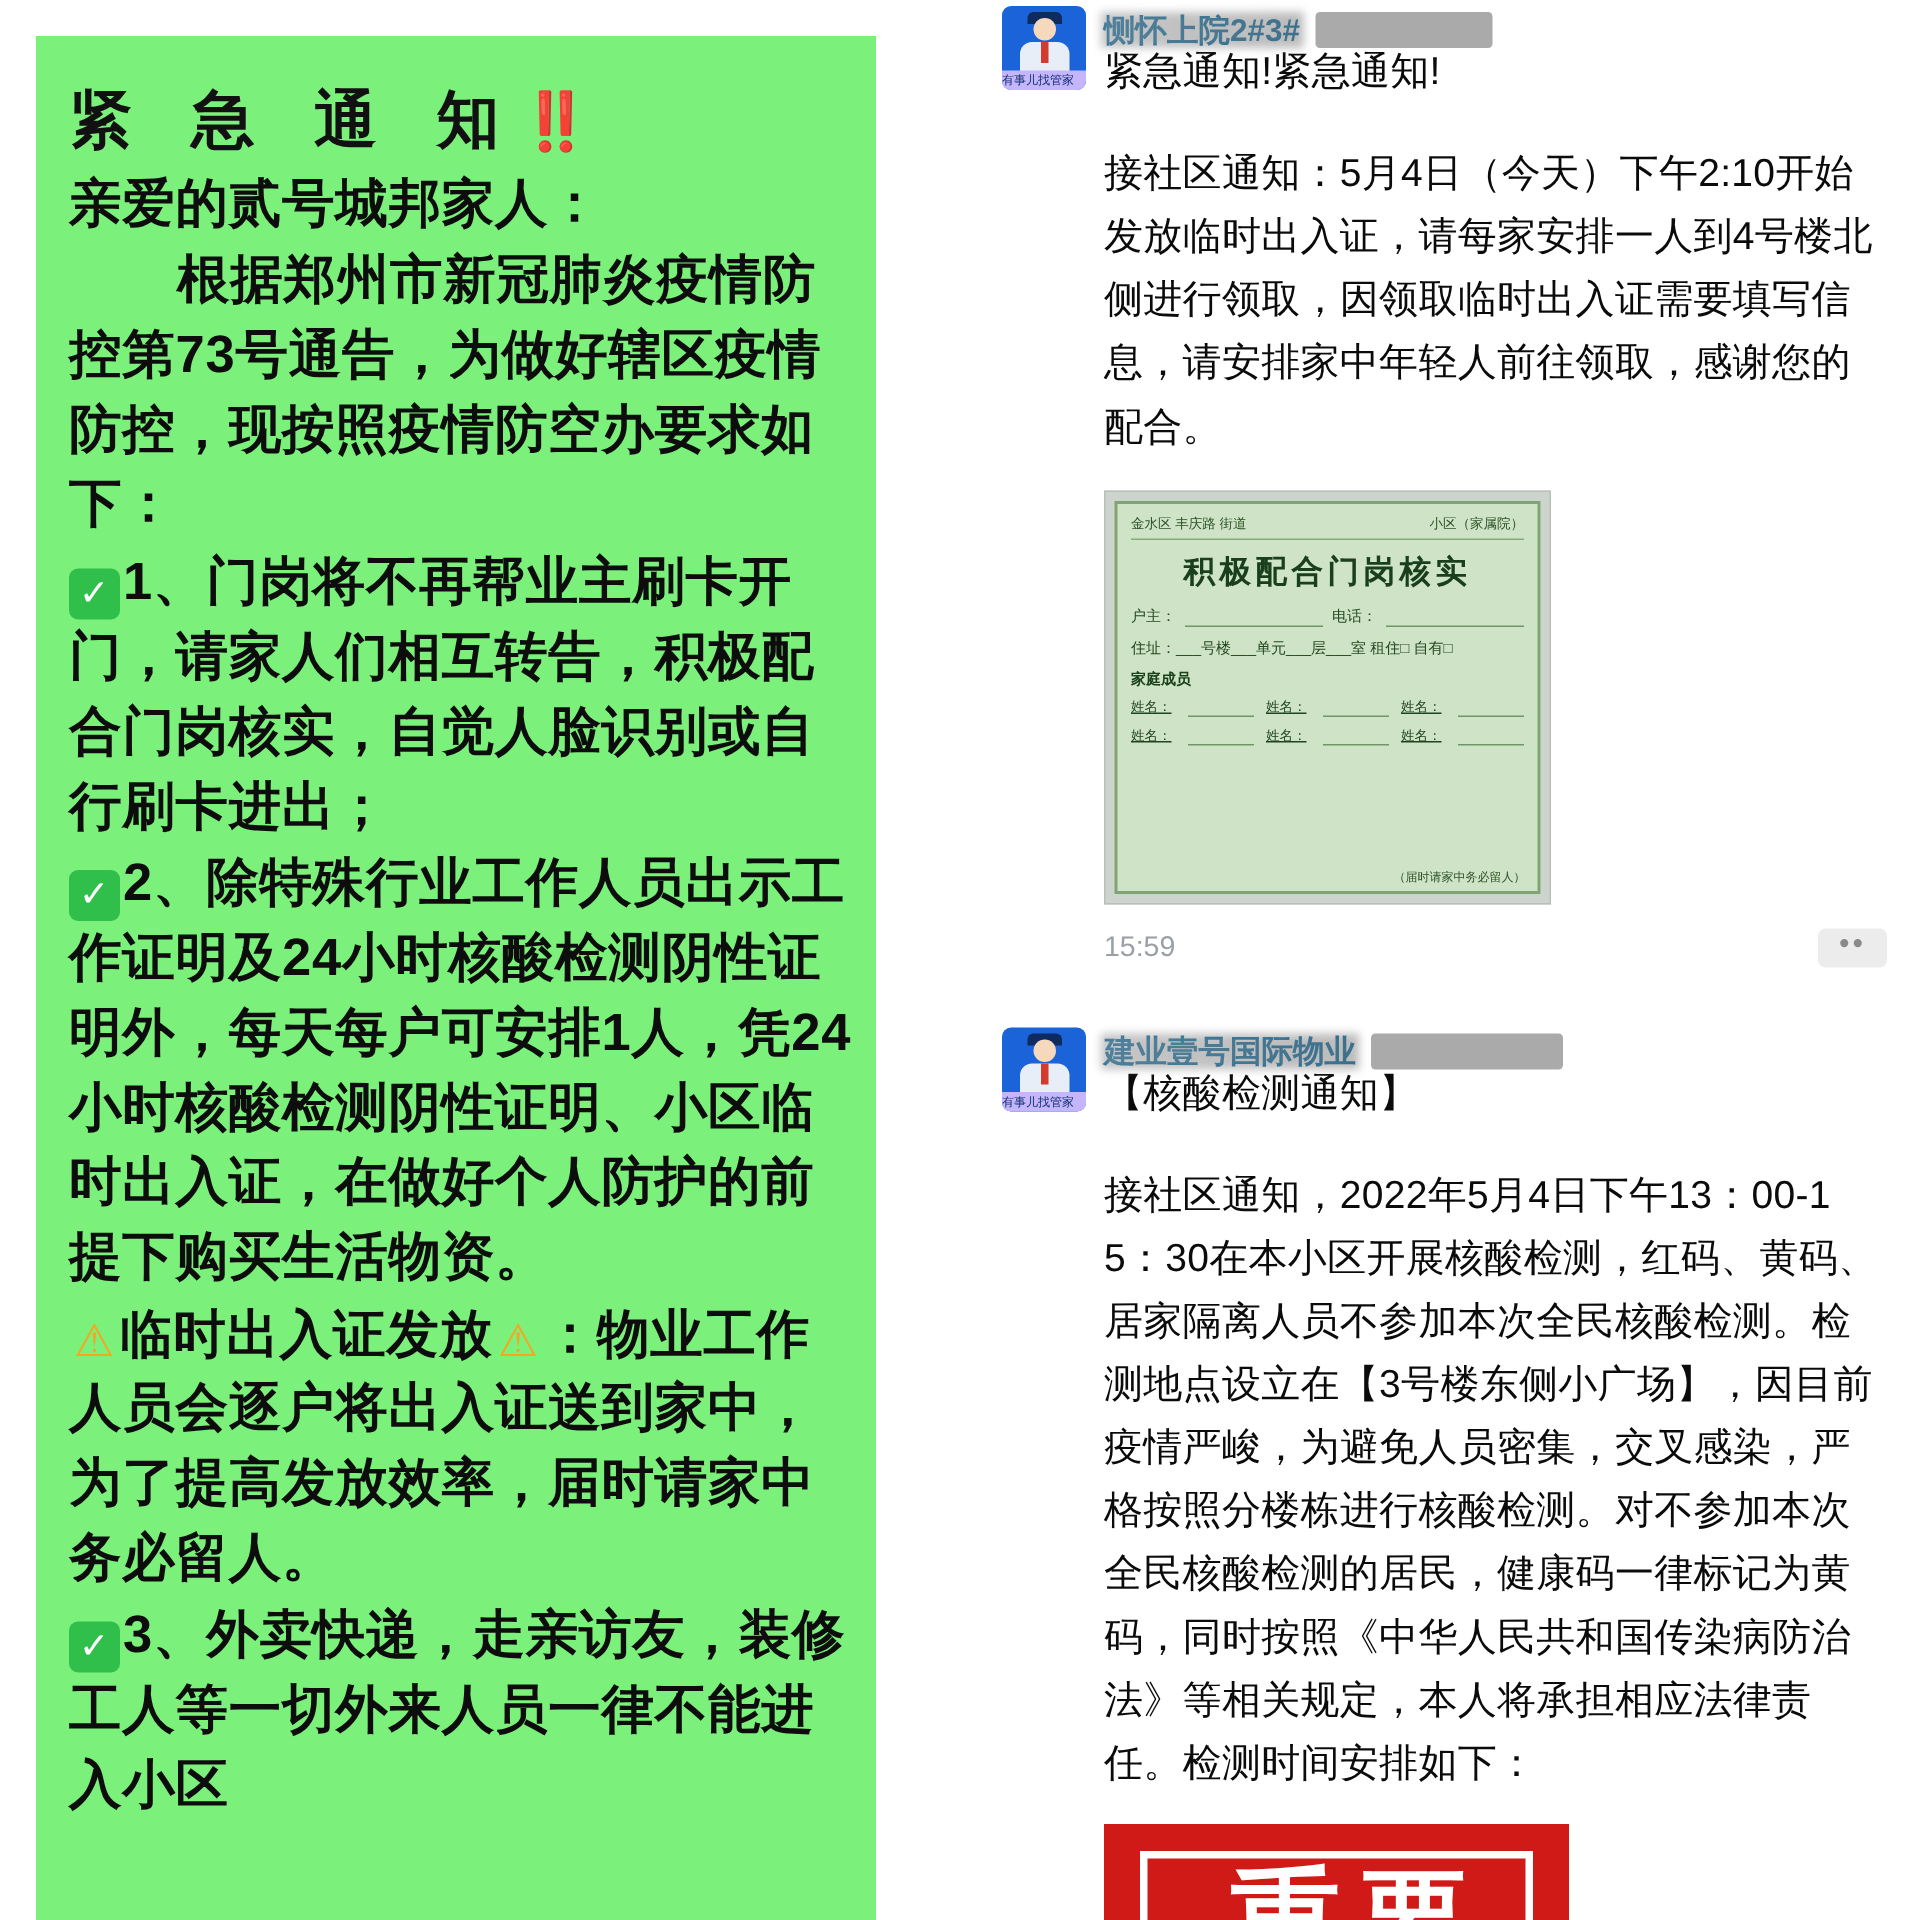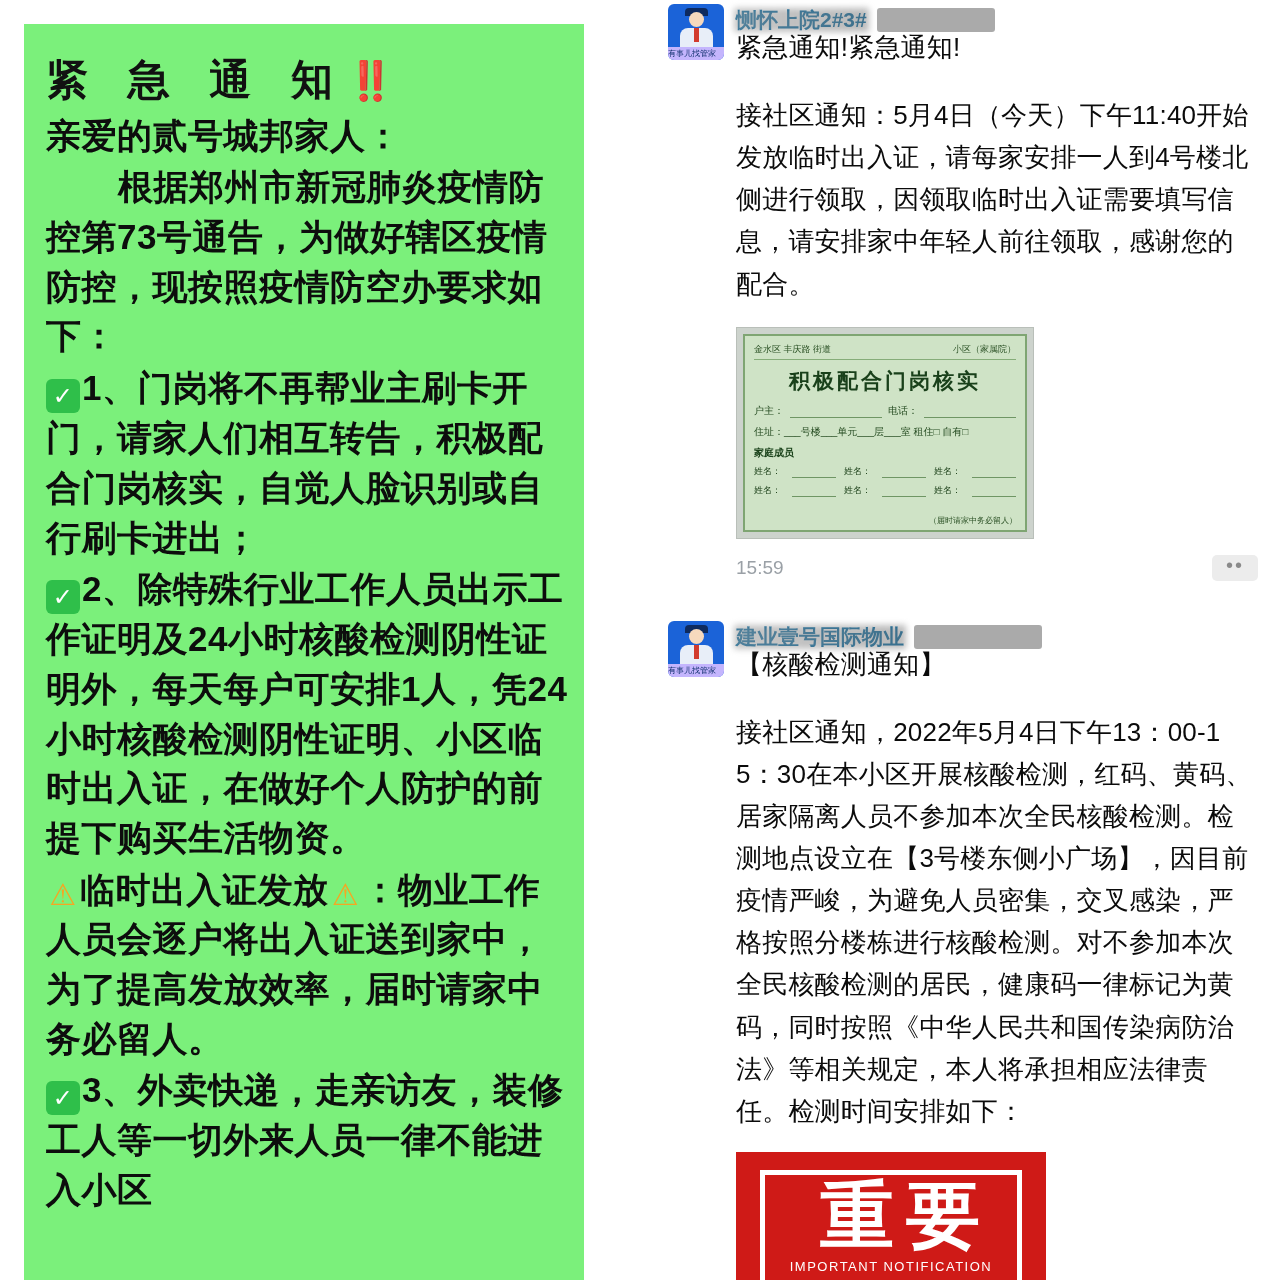--- a/index.html
+++ b/index.html
@@ -169,21 +169,21 @@
     letter-spacing: 0.2px;
     word-break: break-all;
     margin: 0;
   }
   .msg-text.first { margin-top: -34px; margin-bottom: 26px; }
 
   
   .permit-photo {
     margin-top: 22px;
     width: 298px;
-    height: 212px;
+    height: 276px;
     background: #cdd3cd;
     border: 1px solid #b9bfb9;
     padding: 6px;
     position: relative;
   }
   .permit-inner {
     width: 100%; height: 100%;
     background: #cfe3c6;
     border: 2px solid #7fa573;
     padding: 7px 9px;
@@ -213,21 +213,21 @@
     margin-bottom: 7px;
     color: #23491f;
   }
   .permit-row .lbl { white-space: nowrap; }
   .permit-row .ul { flex: 1; border-bottom: 1px solid #6f9664; height: 11px; }
   .permit-sec {
     font-size: 10px; font-weight: 700; color: #1b431b;
     margin: 4px 0 5px 0;
   }
   .permit-names { display: flex; gap: 8px; margin-bottom: 6px; }
-  .permit-names .cell { flex: 1; display: flex; align-items: flex-end; gap: 11px; font-size: 9px; }
+  .permit-names .cell { flex: 1; display: flex; align-items: flex-end; gap: 11px; font-size: 9px; text-decoration: underline; }
   .permit-names .cell .ul2 { flex: 1; border-bottom: 1px solid #6f9664; height: 10px; }
   .permit-stamp {
     position: absolute; right: 8px; bottom: 4px;
     font-size: 8px; color: #2c5226;
   }
 
   .meta-row {
     display: flex;
     align-items: center;
     justify-content: space-between;
@@ -320,21 +320,21 @@
           <div class="tie"></div>
           <div class="badge">有事儿找管家</div>
         </div>
         <div class="sender-row">
           <div class="sender-name">恻怀上院2#3#</div>
           <div class="redact" style="width:118px"></div>
         </div>
       </div>
       <div class="msg-body">
         <p class="msg-text first">紧急通知!紧急通知!</p>
-        <p class="msg-text">接社区通知：5月4日（今天）下午11:40开始发放临时出入证，请每家安排一人到4号楼北侧进行领取，因领取临时出入证需要填写信息，请安排家中年轻人前往领取，感谢您的配合。</p>
+        <p class="msg-text">接社区通知：5月4日（今天）下午2:10开始发放临时出入证，请每家安排一人到4号楼北侧进行领取，因领取临时出入证需要填写信息，请安排家中年轻人前往领取，感谢您的配合。</p>
 
         <div class="permit-photo">
           <div class="permit-inner">
             <div class="permit-topline">
               <span>金水区 丰庆路 街道</span>
               <span>小区（家属院）</span>
             </div>
             <div class="permit-title">积极配合门岗核实</div>
             <div class="permit-row">
               <span class="lbl">户主：</span>

